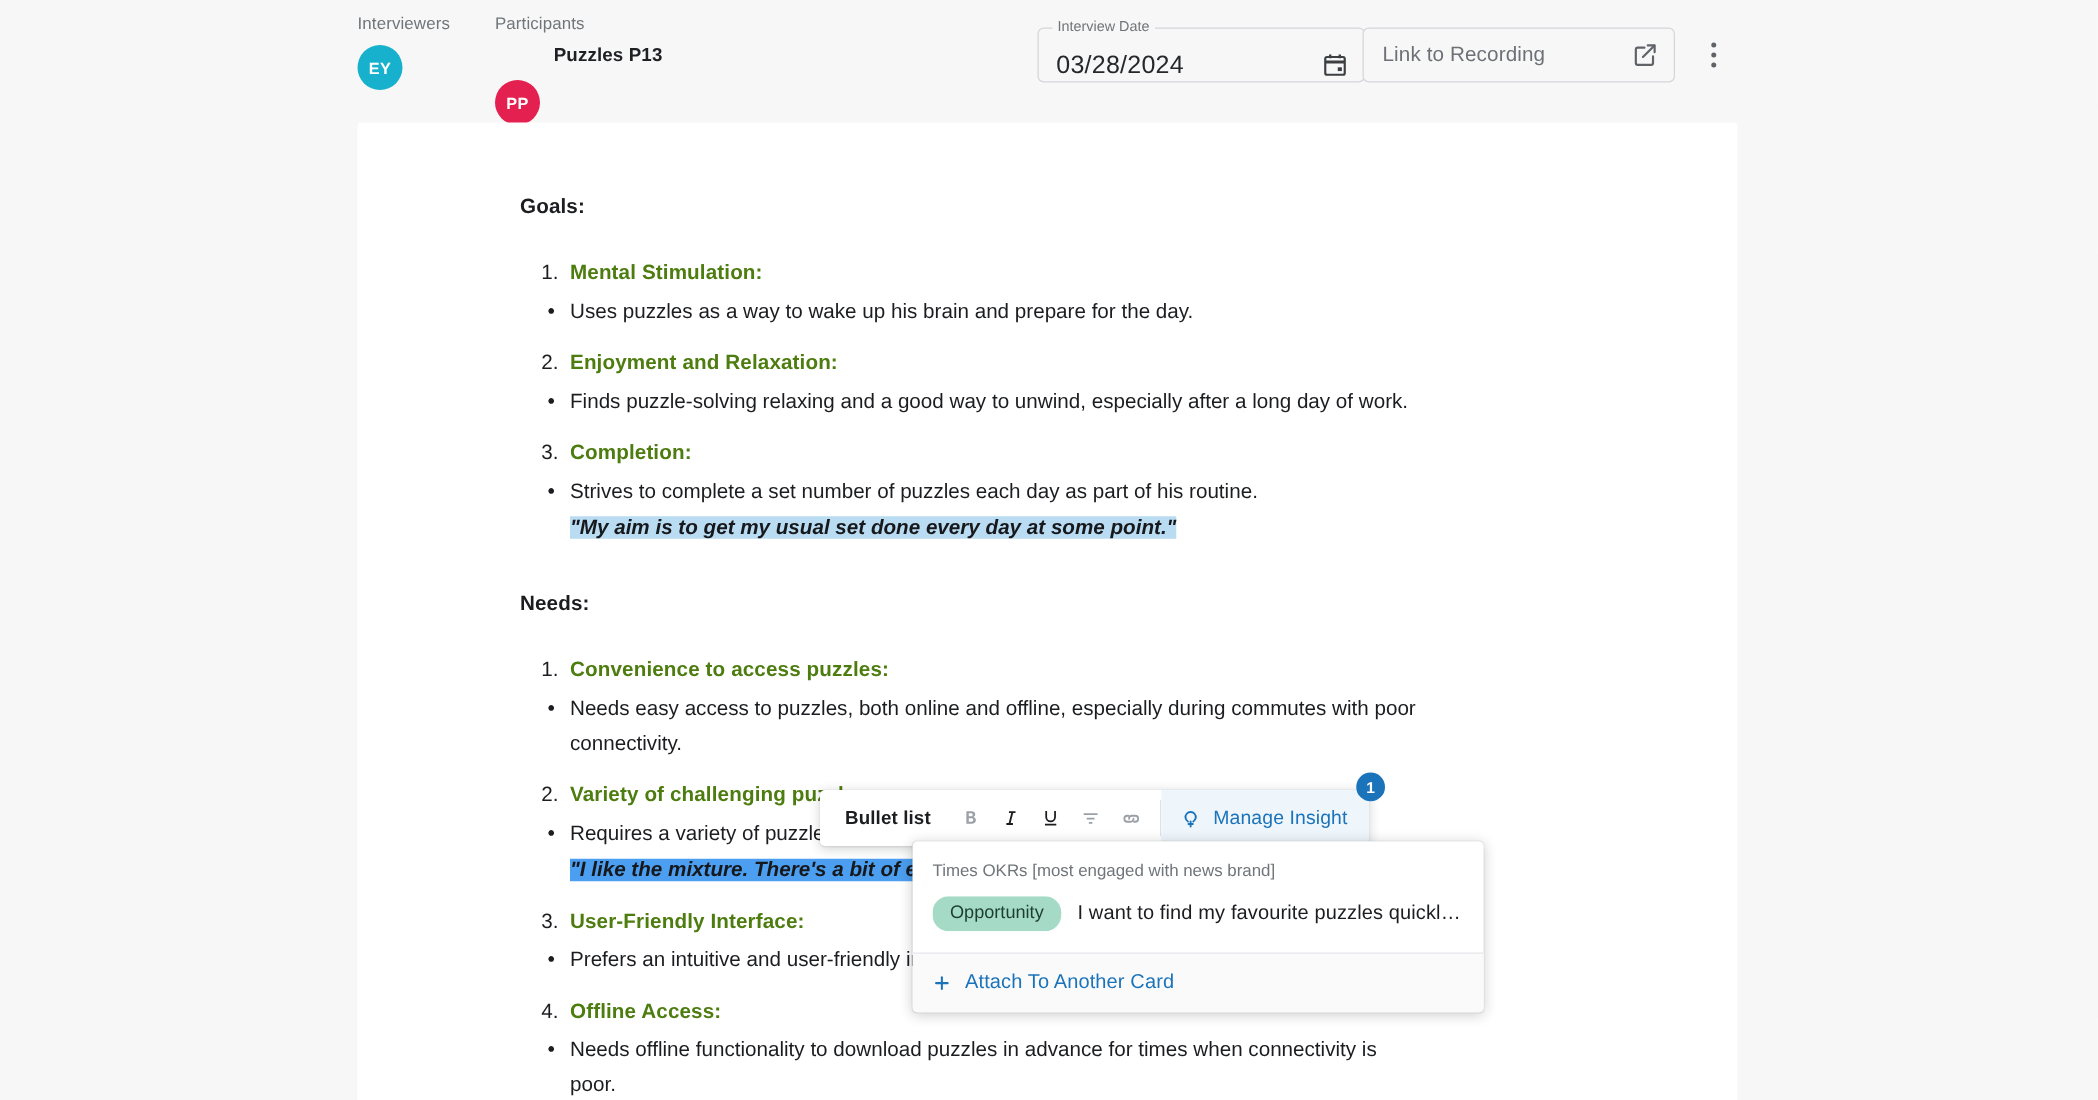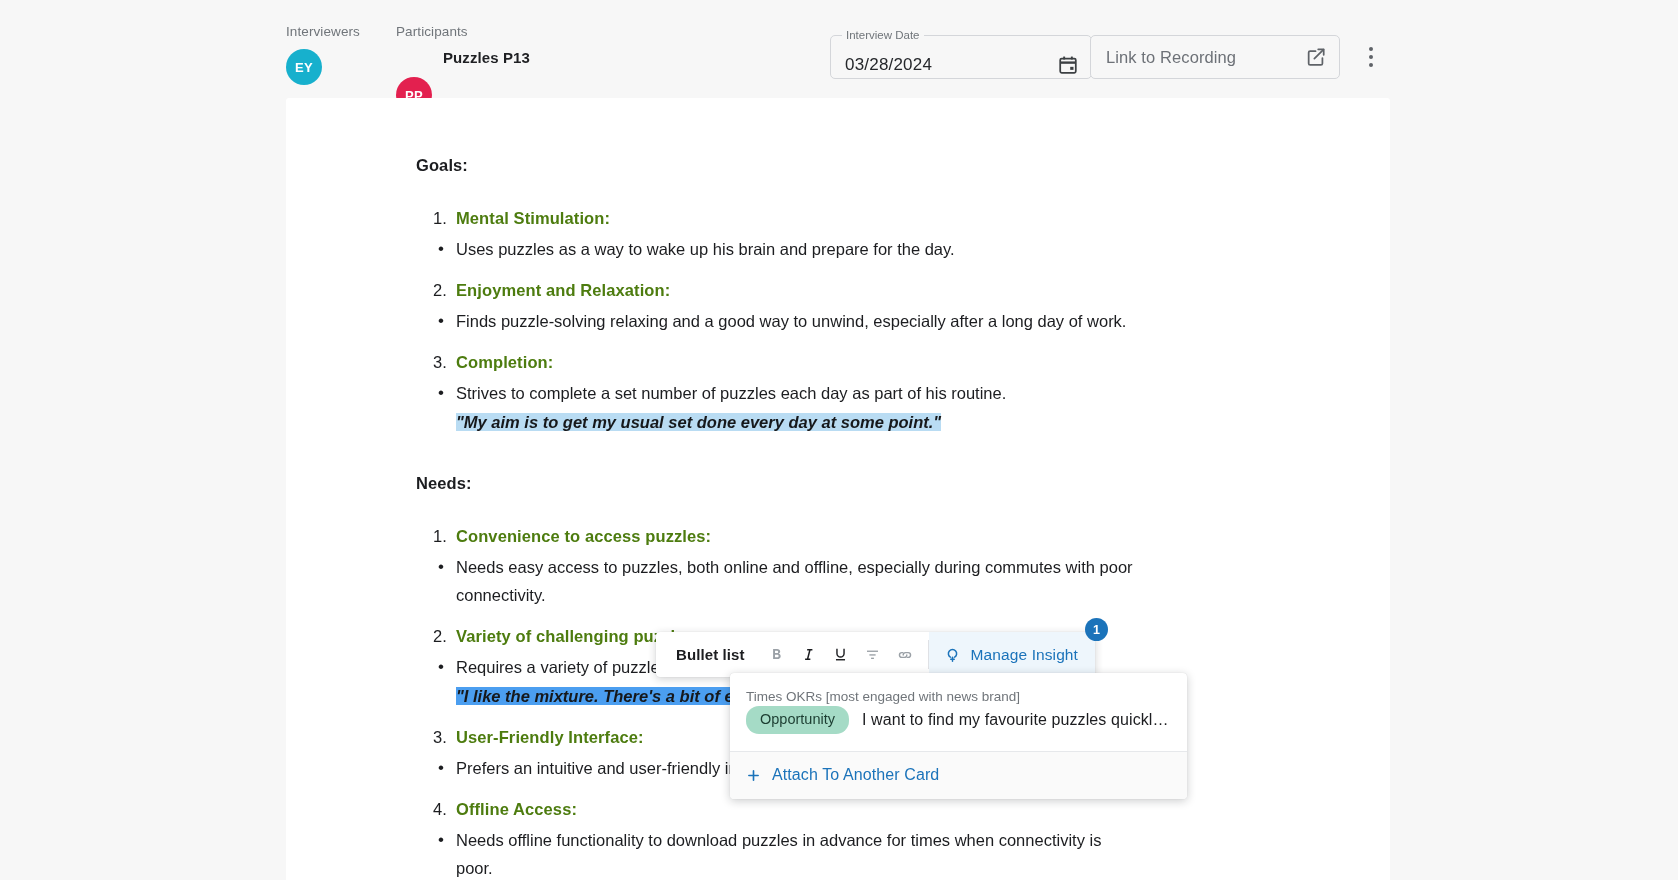--- a/index.html
+++ b/index.html
@@ -9,21 +9,21 @@
     height: 880px;
     overflow: hidden;
     background: #f7f7f7;
     font-family: "Liberation Sans", sans-serif;
     -webkit-font-smoothing: antialiased;
   }
 
   
   .topbar {
     position: absolute;
-    left: 0; top: 13px;
+    left: 0; top: 0;
     width: 1678px;
     height: 86px;
     background: #f7f7f7;
   }
 
   .people-group {
     position: absolute;
     left: 286px;
     top: 10px;
     display: flex;
@@ -89,21 +89,21 @@
     position: absolute;
     left: 11px;
     top: -8px;
     background: #f7f7f7;
     padding: 0 4px;
     font-size: 11.5px;
     color: #70757a;
     line-height: 14px;
   }
   .date-value {
-    font-size: 17px;
+    font-size: 20px;
     color: #25272b;
     letter-spacing: .2px;
     flex: 1;
   }
   .cal-icon { width: 22px; height: 22px; display: block; }
 
   
   .rec-field {
     position: absolute;
     left: 1090px;
@@ -311,20 +311,21 @@
     border-radius: 4px;
     box-shadow: 0 2px 10px rgba(25,28,33,.22), 0 0 1px rgba(25,28,33,.18);
     z-index: 45;
     overflow: hidden;
   }
   .ip-main { padding: 15px 16px 17px 16px; }
   .ip-group-label {
     font-size: 13.5px;
     color: #70757a;
     line-height: 18px;
+    margin-bottom: 11px;
     white-space: nowrap;
   }
   .ip-row {
     display: flex;
     align-items: center;
     gap: 13px;
     overflow: hidden;
   }
   .ip-chip {
     flex: 0 0 auto;

